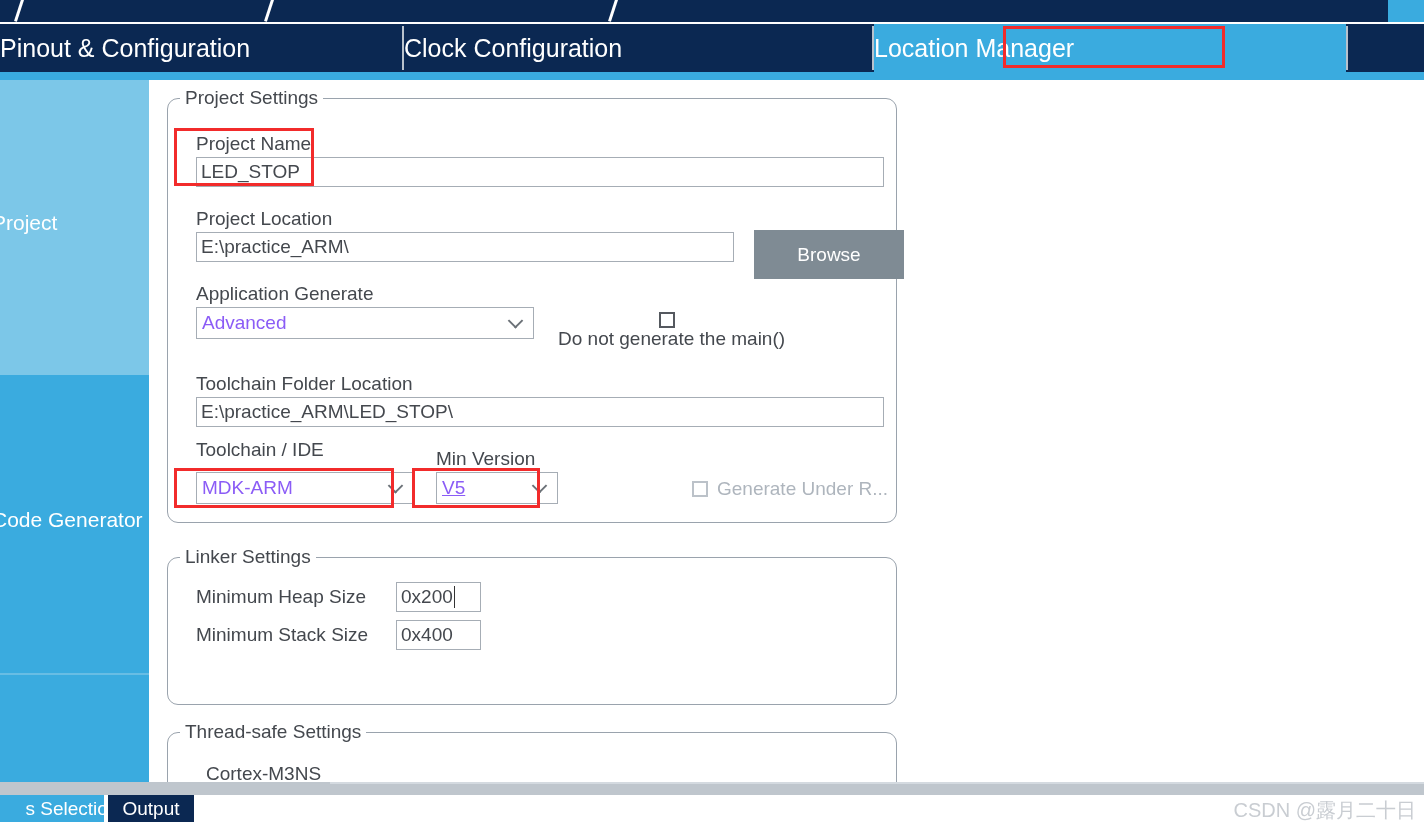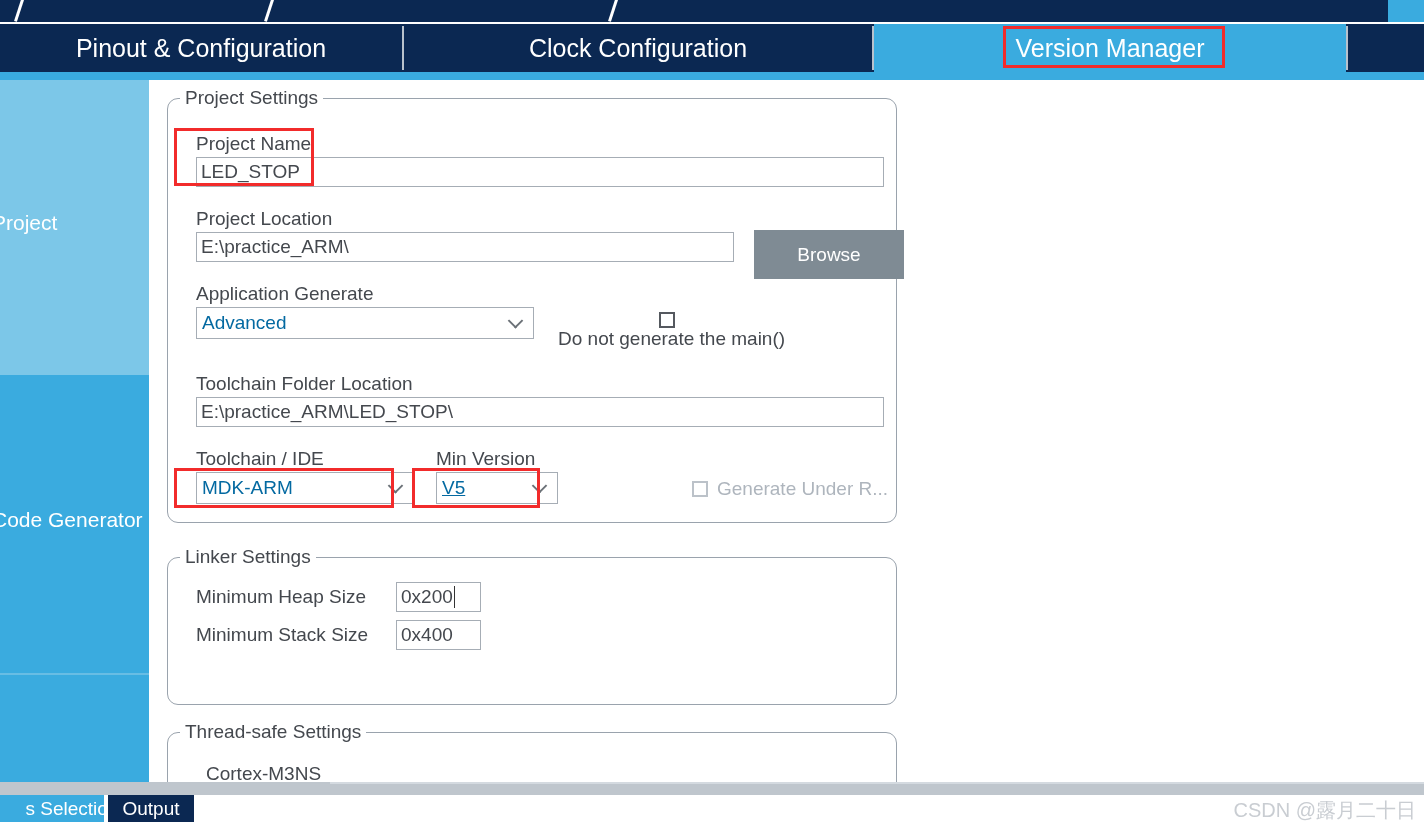--- a/index.html
+++ b/index.html
@@ -29,21 +29,21 @@
   
   .tabbar {
     position: absolute; left: 0; top: 24px; width: 1424px; height: 48px;
     background: #0b2852;
   }
   .tab {
     position: absolute; top: 0; height: 48px;
     background: #0b2852;
     color: #ffffff;
     font-size: 25px;
-    display: flex; align-items: center; justify-content: center;
+    display: flex; align-items: center; 
     white-space: nowrap;
   }
   .tab.active { background: #3aabdf; }
   .tab-sep {
     position: absolute; top: 2px; width: 2px; height: 44px;
     background: #b9c2cc;
   }
   .tab-underline {
     position: absolute; left: 0; top: 72px; width: 1424px; height: 8px;
     background: #3aabdf;
@@ -118,21 +118,21 @@
     color: #ffffff;
     font-size: 19px;
     display: flex; align-items: center; justify-content: center;
     border: none;
     font-family: "Liberation Sans", sans-serif;
   }
   .combo {
     position: absolute;
     border: 1px solid #a6adb5;
     background: #ffffff;
-    font-size: 19px; color: #0369a1;
+    font-size: 19px; color: #8b5cf6;
     display: flex; align-items: center;
     padding-left: 5px;
     white-space: nowrap;
   }
   .combo .chev {
     position: absolute; right: 12px; top: 50%;
     width: 11px; height: 11px;
     border-left: 2px solid #6b7177;
     border-bottom: 2px solid #6b7177;
     transform: translateY(-70%) rotate(-45deg);
@@ -200,21 +200,21 @@
   <div class="tabbar">
     <div class="tab" style="left:0px; width:402px;">
       <span>Pinout &amp; Configuration</span>
     </div>
     <div class="tab-sep" style="left:402px;"></div>
     <div class="tab" style="left:404px; width:468px;">
       <span>Clock Configuration</span>
     </div>
     <div class="tab-sep" style="left:872px;"></div>
     <div class="tab active" style="left:874px; width:472px;">
-      <span>Version Manager</span>
+      <span>Location Manager</span>
     </div>
     <div class="tab-sep" style="left:1346px;"></div>
     <div class="tab" style="left:1348px; width:76px;">
       <span></span>
     </div>
   </div>
   <div class="tab-underline"></div>
 
   <div class="redbox" style="left:1003px; top:26px; width:222px; height:42px;"></div>
 
@@ -255,21 +255,21 @@
       <div class="chk-row" style="left:390px; top:213px;flex-direction:column;">
         <span class="chkbox"></span>
         <span>Do not generate the main()</span>
       </div>
 
       <span class="fld-label" style="left:28px; top:274px;">Toolchain Folder Location</span>
       <div class="textbox" style="left:28px; top:298px; width:688px; height:30px;">
         <span>E:\practice_ARM\LED_STOP\</span>
       </div>
 
-      <span class="fld-label" style="left:28px; top:349px;">Toolchain / IDE</span>
+      <span class="fld-label" style="left:28px; top:340px;">Toolchain / IDE</span>
       <div class="combo" style="left:28px; top:373px; width:218px; height:32px;">
         <span>MDK-ARM</span>
         <span class="chev"></span>
       </div>
 
       <span class="fld-label" style="left:268px; top:349px;">Min Version</span>
       <div class="combo" style="left:268px; top:373px; width:122px; height:32px;text-decoration:underline;">
         <span>V5</span>
         <span class="chev"></span>
       </div>

